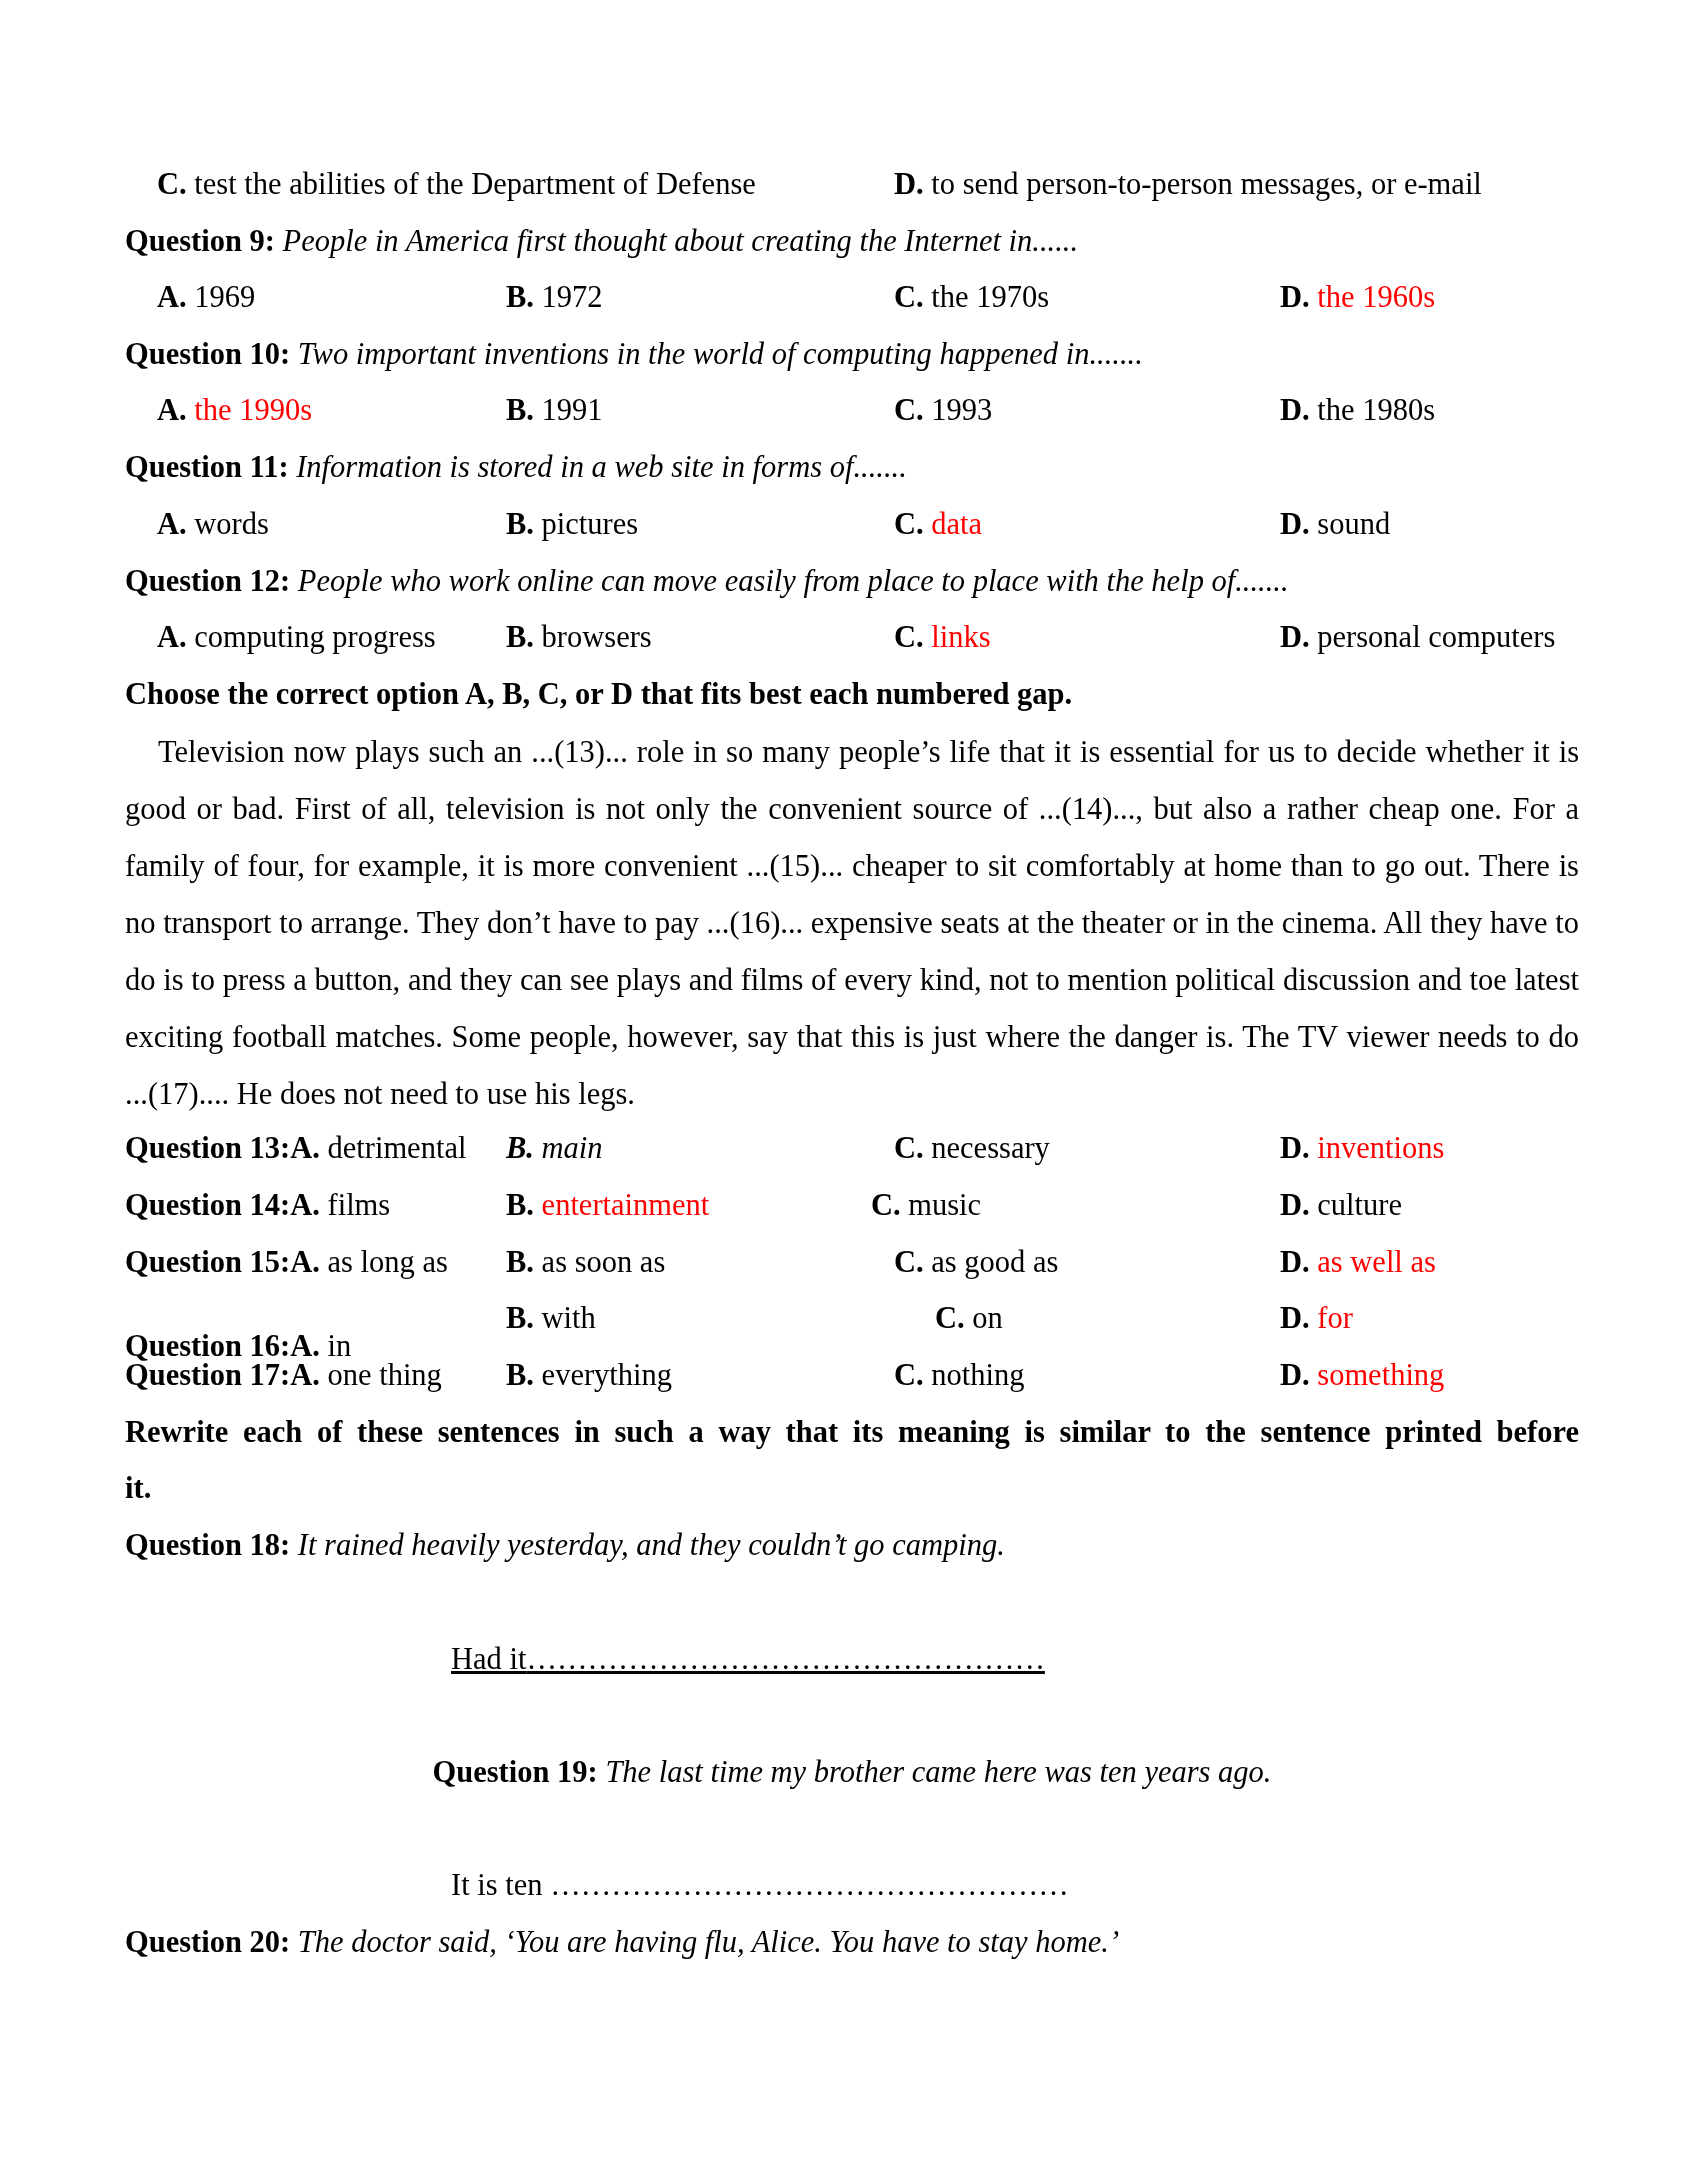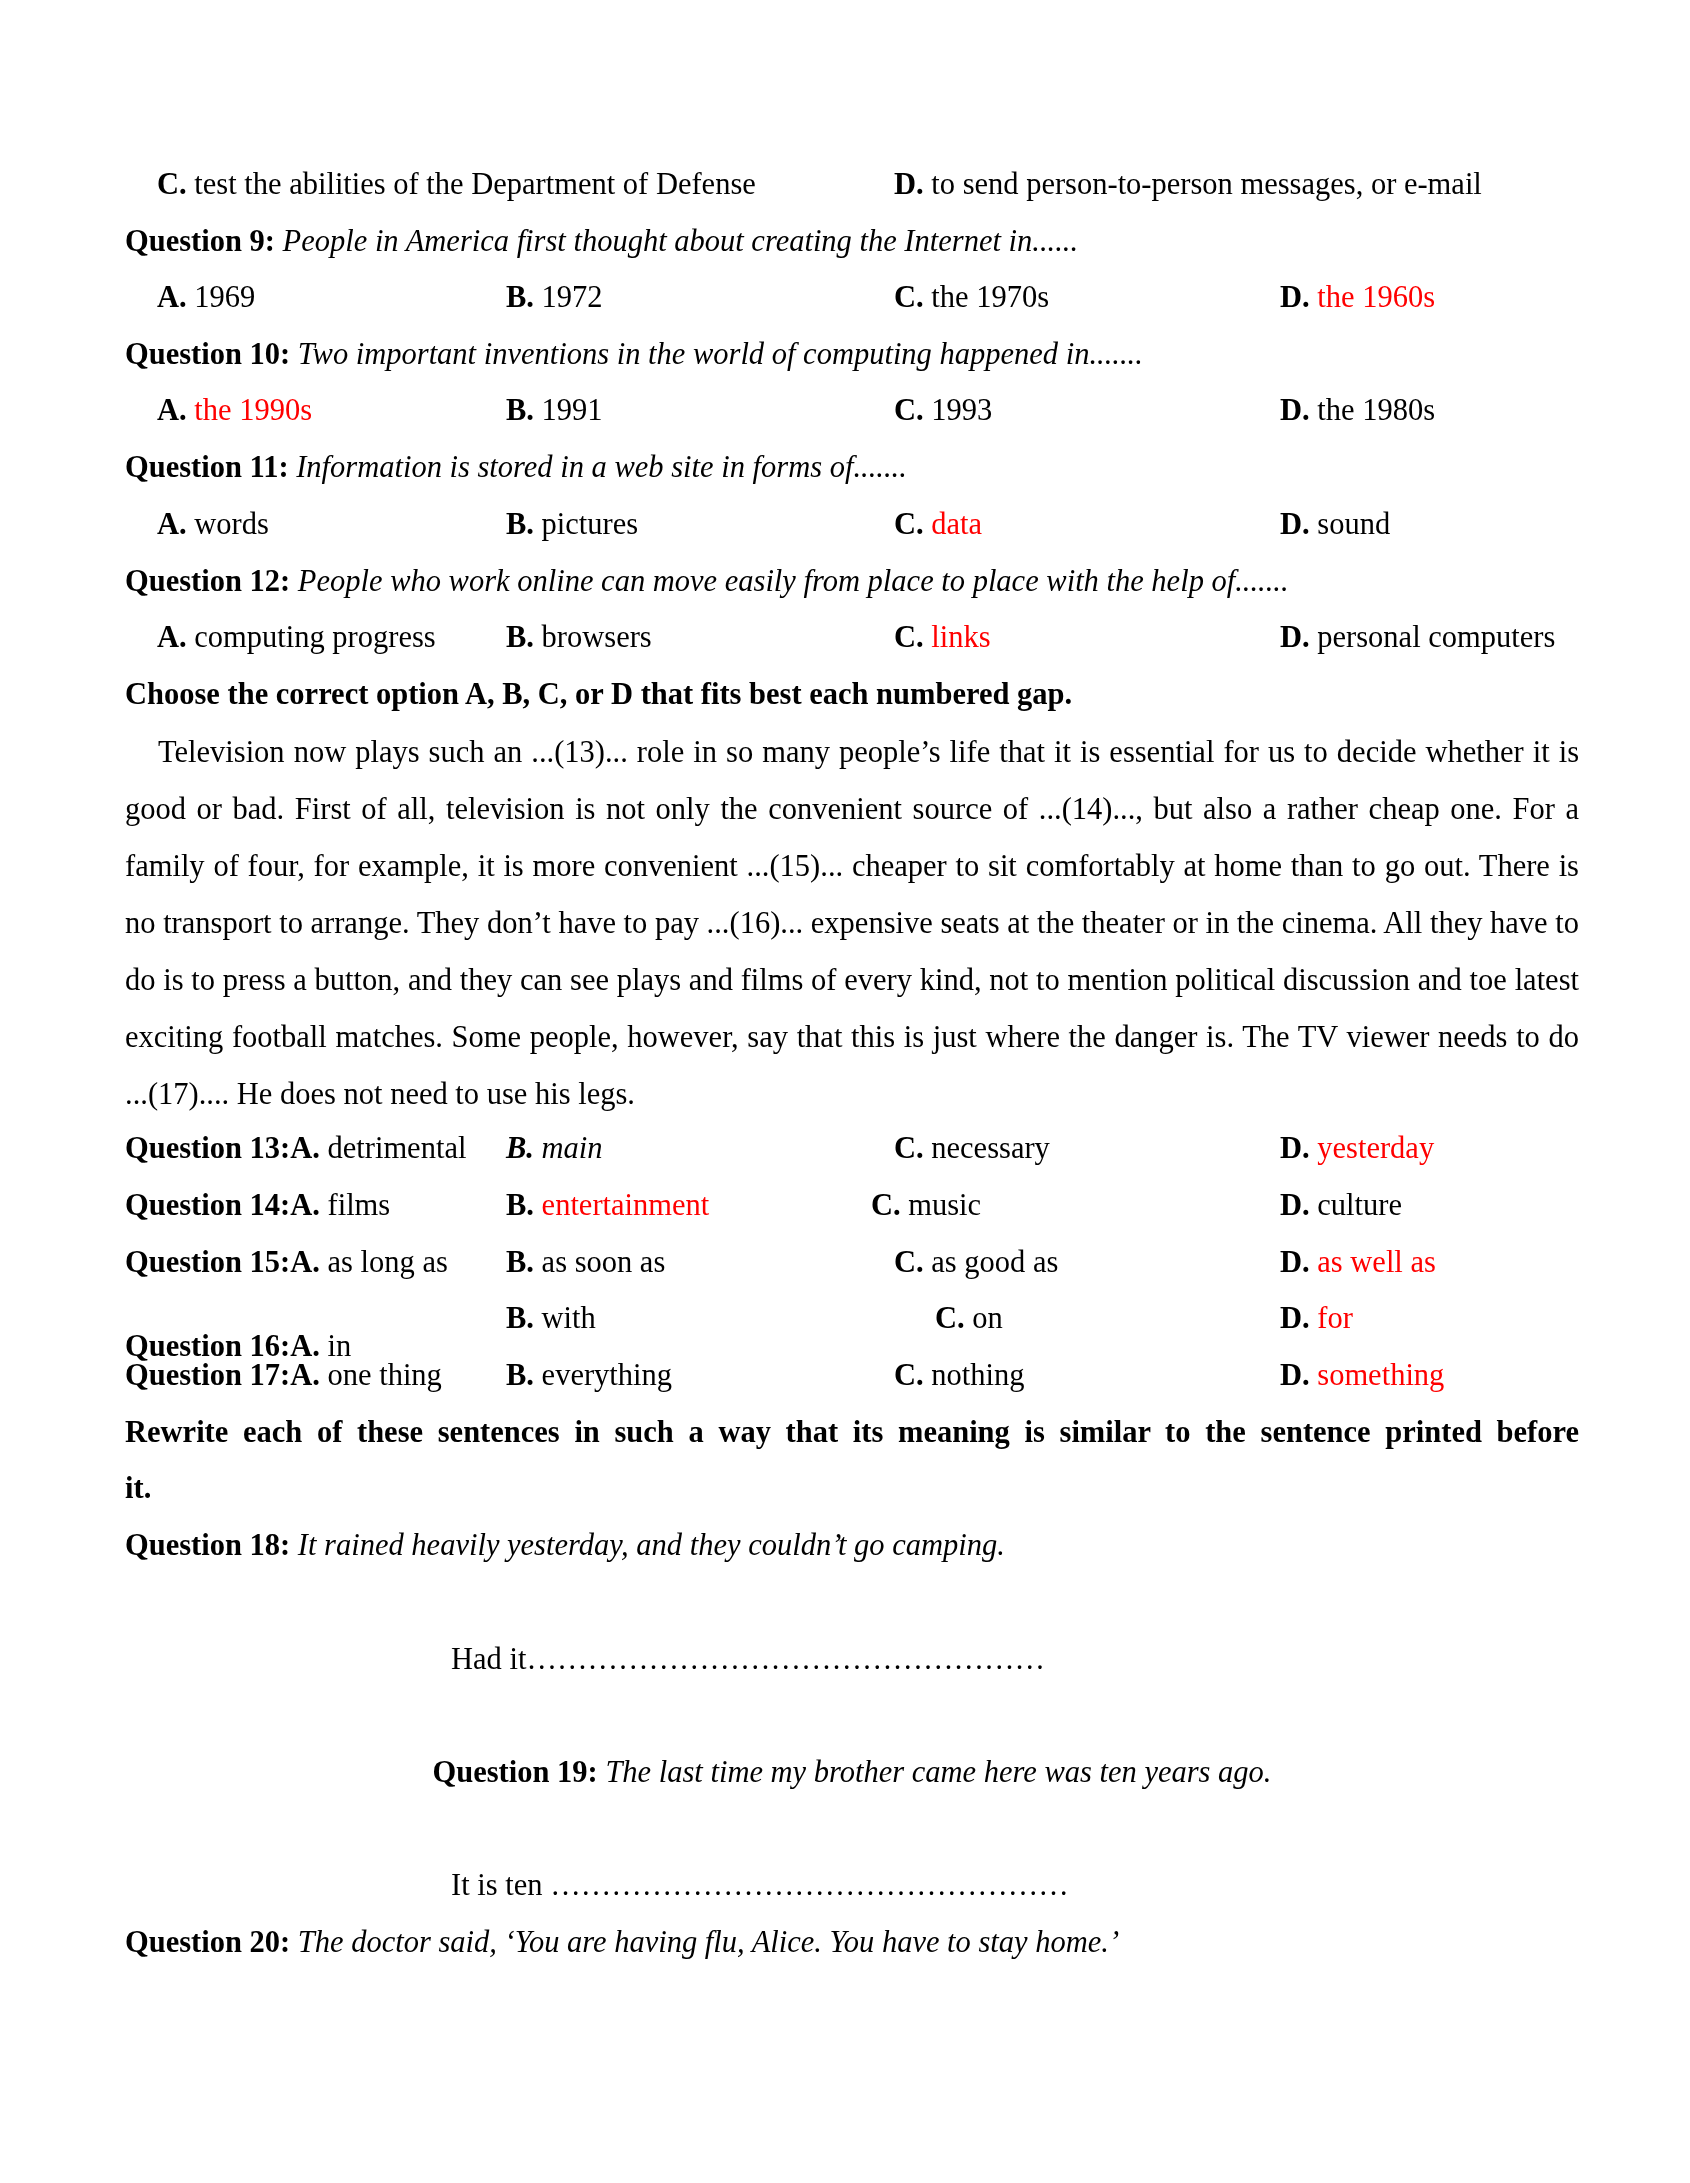--- a/index.html
+++ b/index.html
@@ -56,21 +56,21 @@
 <div class="line b" style="top:676px;">Choose the correct option A, B, C, or D that fits best each numbered gap.</div>
 
 <div class="para" style="top:724px;">
   <p>Television now plays such an ...(13)... role in so many people’s life that it is essential for us to decide whether it is good or bad. First of all, television is not only the convenient source of ...(14)..., but also a rather cheap one. For a family of four, for example, it is more convenient ...(15)... cheaper to sit comfortably at home than to go out. There is no transport to arrange. They don’t have to pay ...(16)... expensive seats at the theater or in the cinema. All they have to do is to press a button, and they can see plays and films of every kind, not to mention political discussion and toe latest exciting football matches. Some people, however, say that this is just where the danger is. The TV viewer needs to do ...(17).... He does not need to use his legs.</p>
 </div>
 
 <div class="line" style="top:1130px;">
   <span class="opt" style="left:0;"><span class="b">Question 13:</span><span class="b">A.</span> <span>detrimental</span></span>
   <span class="opt" style="left:381px;font-style:italic;"><span class="b">B.</span> <span>main</span></span>
   <span class="opt" style="left:769px;"><span class="b">C.</span> <span>necessary</span></span>
-  <span class="opt" style="left:1155px;"><span class="b">D.</span> <span class="red">yesterday</span></span>
+  <span class="opt" style="left:1155px;"><span class="b">D.</span> <span class="red">inventions</span></span>
 </div>
 <div class="line" style="top:1187px;">
   <span class="opt" style="left:0;"><span class="b">Question 14:</span><span class="b">A.</span> <span>films</span></span>
   <span class="opt" style="left:381px;"><span class="b">B.</span> <span class="red">entertainment</span></span>
   <span class="opt" style="left:746px;"><span class="b">C.</span> <span>music</span></span>
   <span class="opt" style="left:1155px;"><span class="b">D.</span> <span>culture</span></span>
 </div>
 <div class="line" style="top:1244px;">
   <span class="opt" style="left:0;"><span class="b">Question 15:</span><span class="b">A.</span> <span>as long as</span></span>
   <span class="opt" style="left:381px;"><span class="b">B.</span> <span>as soon as</span></span>
@@ -87,19 +87,19 @@
   <span class="opt" style="left:0;"><span class="b">Question 17:</span><span class="b">A.</span> <span>one thing</span></span>
   <span class="opt" style="left:381px;"><span class="b">B.</span> <span>everything</span></span>
   <span class="opt" style="left:769px;"><span class="b">C.</span> <span>nothing</span></span>
   <span class="opt" style="left:1155px;"><span class="b">D.</span> <span class="red">something</span></span>
 </div>
 
 <div class="line b" style="top:1414px; text-align:justify; text-align-last:justify;">Rewrite each of these sentences in such a way that its meaning is similar to the sentence printed before</div>
 <div class="line b" style="top:1470px;">it.</div>
 
 <div class="line" style="top:1527px;"><span class="b">Question 18:</span> <span class="i">It rained heavily yesterday, and they couldn’t go camping.</span></div>
-<div class="line" style="top:1641px; left:451px; width:auto;"><span>Had it</span><span>……………………………………………</span></div>
+<div class="line" style="top:1641px; left:451px; width:auto;text-decoration:underline;"><span>Had it</span><span>……………………………………………</span></div>
 
 <div class="line" style="top:1754px;text-align:center;"><span class="b">Question 19:</span> <span class="i">The last time my brother came here was ten years ago.</span></div>
 <div class="line" style="top:1867px; left:451px; width:auto;"><span>It is ten </span><span>……………………………………………</span></div>
 
 <div class="line" style="top:1924px;"><span class="b">Question 20:</span> <span class="i">The doctor said, ‘You are having flu, Alice. You have to stay home.’</span></div>
 
 
 </body></html>

